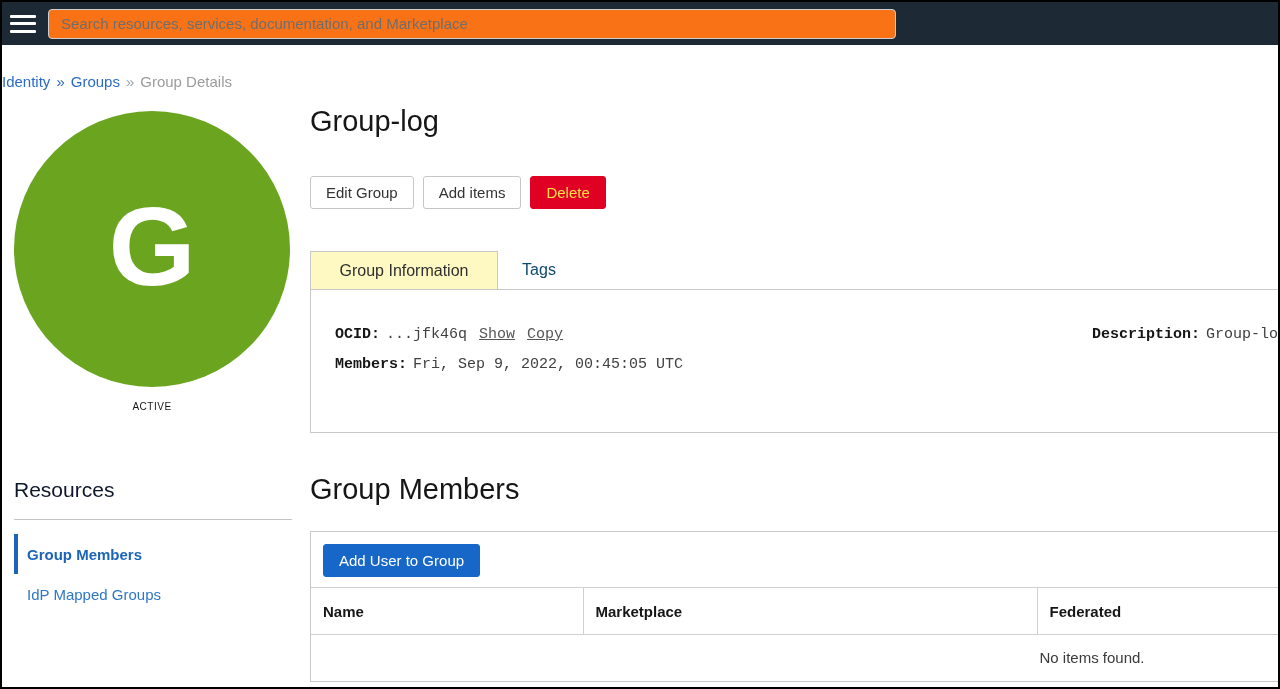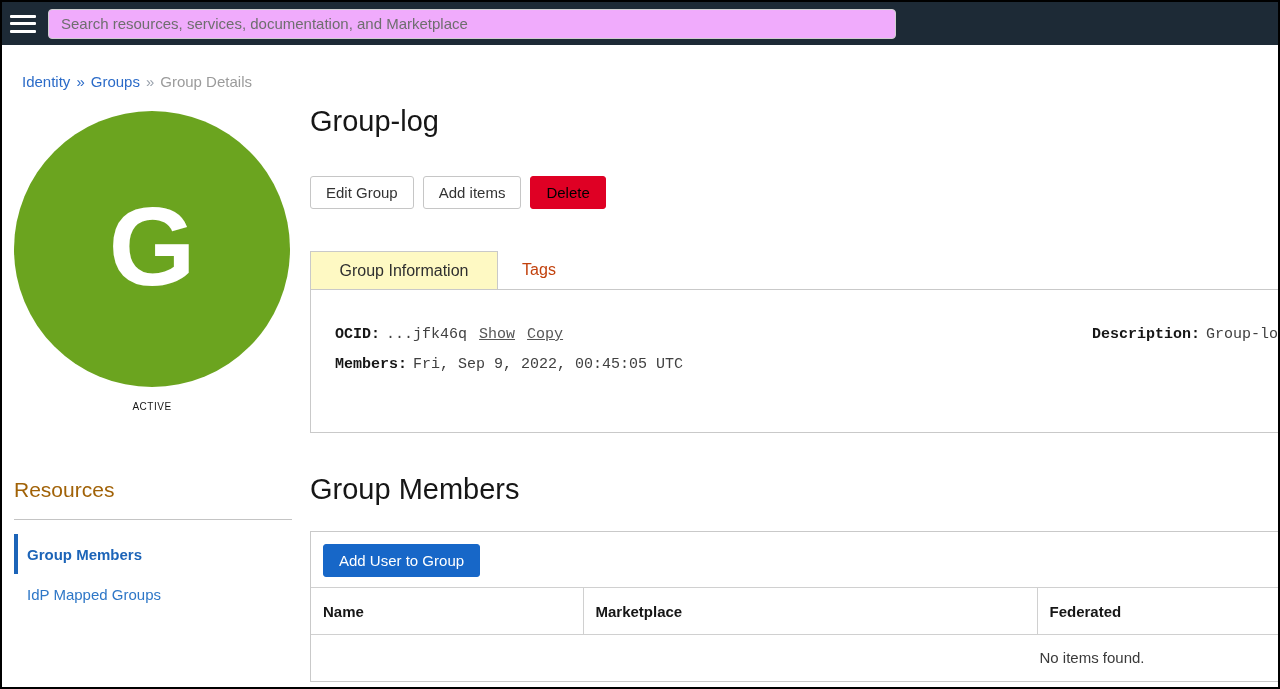--- a/index.html
+++ b/index.html
@@ -13,66 +13,66 @@
   .topbar {
     height:43px; background:var(--topbar,#1d2a36);
     display:flex; align-items:center; padding:0 8px 0 6px;
   }
   .hamburger { width:26px; height:20px; display:flex; flex-direction:column; justify-content:space-between; padding:1px 0; margin:0 12px 0 2px; cursor:pointer; }
   .hamburger span { display:block; height:3px; background:#fff; border-radius:1px; }
   .logo { display:flex; align-items:baseline; gap:9px; margin-right:22px; white-space:nowrap; }
   .logo-oracle { color:#fff; font-size:25px; font-weight:700; letter-spacing:1.5px; }
   .logo-cloud  { color:#eef1f4; font-size:25px; font-weight:400; }
   .search-input {
-    width:848px; height:30px; background:#f0abfc; border:1px solid #cfcfcf;
+    width:848px; height:30px; background:#f97316; border:1px solid #cfcfcf;
     border-radius:4px; font-family:"Liberation Sans", sans-serif;
     font-size:15px; color:#333; padding:0 12px; outline:none;
   }
   .search-input::placeholder { color:#6e6e6e; }
   
-  .breadcrumb { padding:28px 0 0 20px; font-size:15px; }
+  .breadcrumb { padding:28px 0 0 0; font-size:15px; }
   .crumb-link { color:var(--link,#2b6bc8); text-decoration:none; cursor:pointer; }
   .crumb-sep-blue { color:var(--link,#2b6bc8); margin:0 6px; }
   .crumb-sep-gray { color:#9aa2ad; margin:0 6px; }
   .crumb-current { color:#9b9b9b; }
   
   .cols { display:flex; align-items:flex-start; }
   .leftcol { width:308px; flex:0 0 308px; padding-left:12px; }
   .maincol { width:1564px; flex:0 0 1564px; }
   
   .avatar-circle {
     width:276px; height:276px; border-radius:50%; background:var(--green,#6ba41f);
     margin-top:21px; display:flex; align-items:center; justify-content:center;
   }
   .avatar-initial { color:#fff; font-size:112px; font-weight:700; line-height:1; transform:translateY(-2px); }
   .avatar-status { width:276px; text-align:center; margin-top:14px; font-size:10px; letter-spacing:.5px; color:#161616; }
   
-  .resources-title { margin-top:66px; font-size:21px; color:#a16207; }
+  .resources-title { margin-top:66px; font-size:21px; color:#0f172a; }
   .resources-divider { margin-top:17px; border-top:1px solid #c4c4c4; width:278px; }
   .res-list { margin-top:14px; }
   .res-item { display:flex; align-items:center; height:40px; border-left:4px solid transparent; padding-left:9px; cursor:pointer; }
   .res-item.active { border-left-color:var(--activebar,#1c64b8); }
   .res-item.active .res-label { font-weight:700; color:var(--activebar,#1c64b8); }
   .res-label { font-size:15px; color:var(--link2,#2e77c7); }
   
   .page-title { margin-top:15px; font-size:29px; font-weight:400; color:#161616; }
   .action-row { margin-top:38px; display:flex; gap:9px; }
   .btn { font-family:"Liberation Sans", sans-serif; font-size:15px; height:33px; padding:0 15px;
          border-radius:3px; cursor:pointer; }
   .btn-secondary { background:#fff; border:1px solid #c6c6c6; color:#333;text-align:right; }
-  .btn-danger { background:var(--danger,#df0024); border:1px solid var(--danger,#df0024); color:#000000; }
+  .btn-danger { background:var(--danger,#df0024); border:1px solid var(--danger,#df0024); color:#fde047; }
   .btn-primary { background:var(--primary,#1767c8); border:1px solid var(--primary,#1767c8); color:#fff; }
   
   .tabs { margin-top:42px; display:flex; position:relative; z-index:2; }
   .tab { height:38px; display:flex; align-items:center; justify-content:center; font-size:16px; cursor:pointer; }
   .tab.active {
     width:188px; background:#fef9c3; color:#2f2f2f;
     border:1px solid #c9c9c9; border-bottom:none; margin-bottom:-1px;
   }
-  .tab.inactive { width:82px; color:#c2410c;text-align:right; }
+  .tab.inactive { width:82px; color:#0c4a6e;text-align:right; }
   
   .info-panel {
     border:1px solid #c9c9c9; background:#fff; height:144px;
     padding:36px 24px 0 24px; display:flex;
   }
   .info-col { width:50%;font-family:Liberation Mono, monospace; }
   .info-row { font-size:15px; color:#404040; margin-bottom:13px; display:flex; align-items:baseline; }
   .info-label { font-weight:700; color:#161616; margin-right:6px; }
   .inline-link { color:#565656; text-decoration:underline; cursor:pointer; margin-left:12px; }
   

